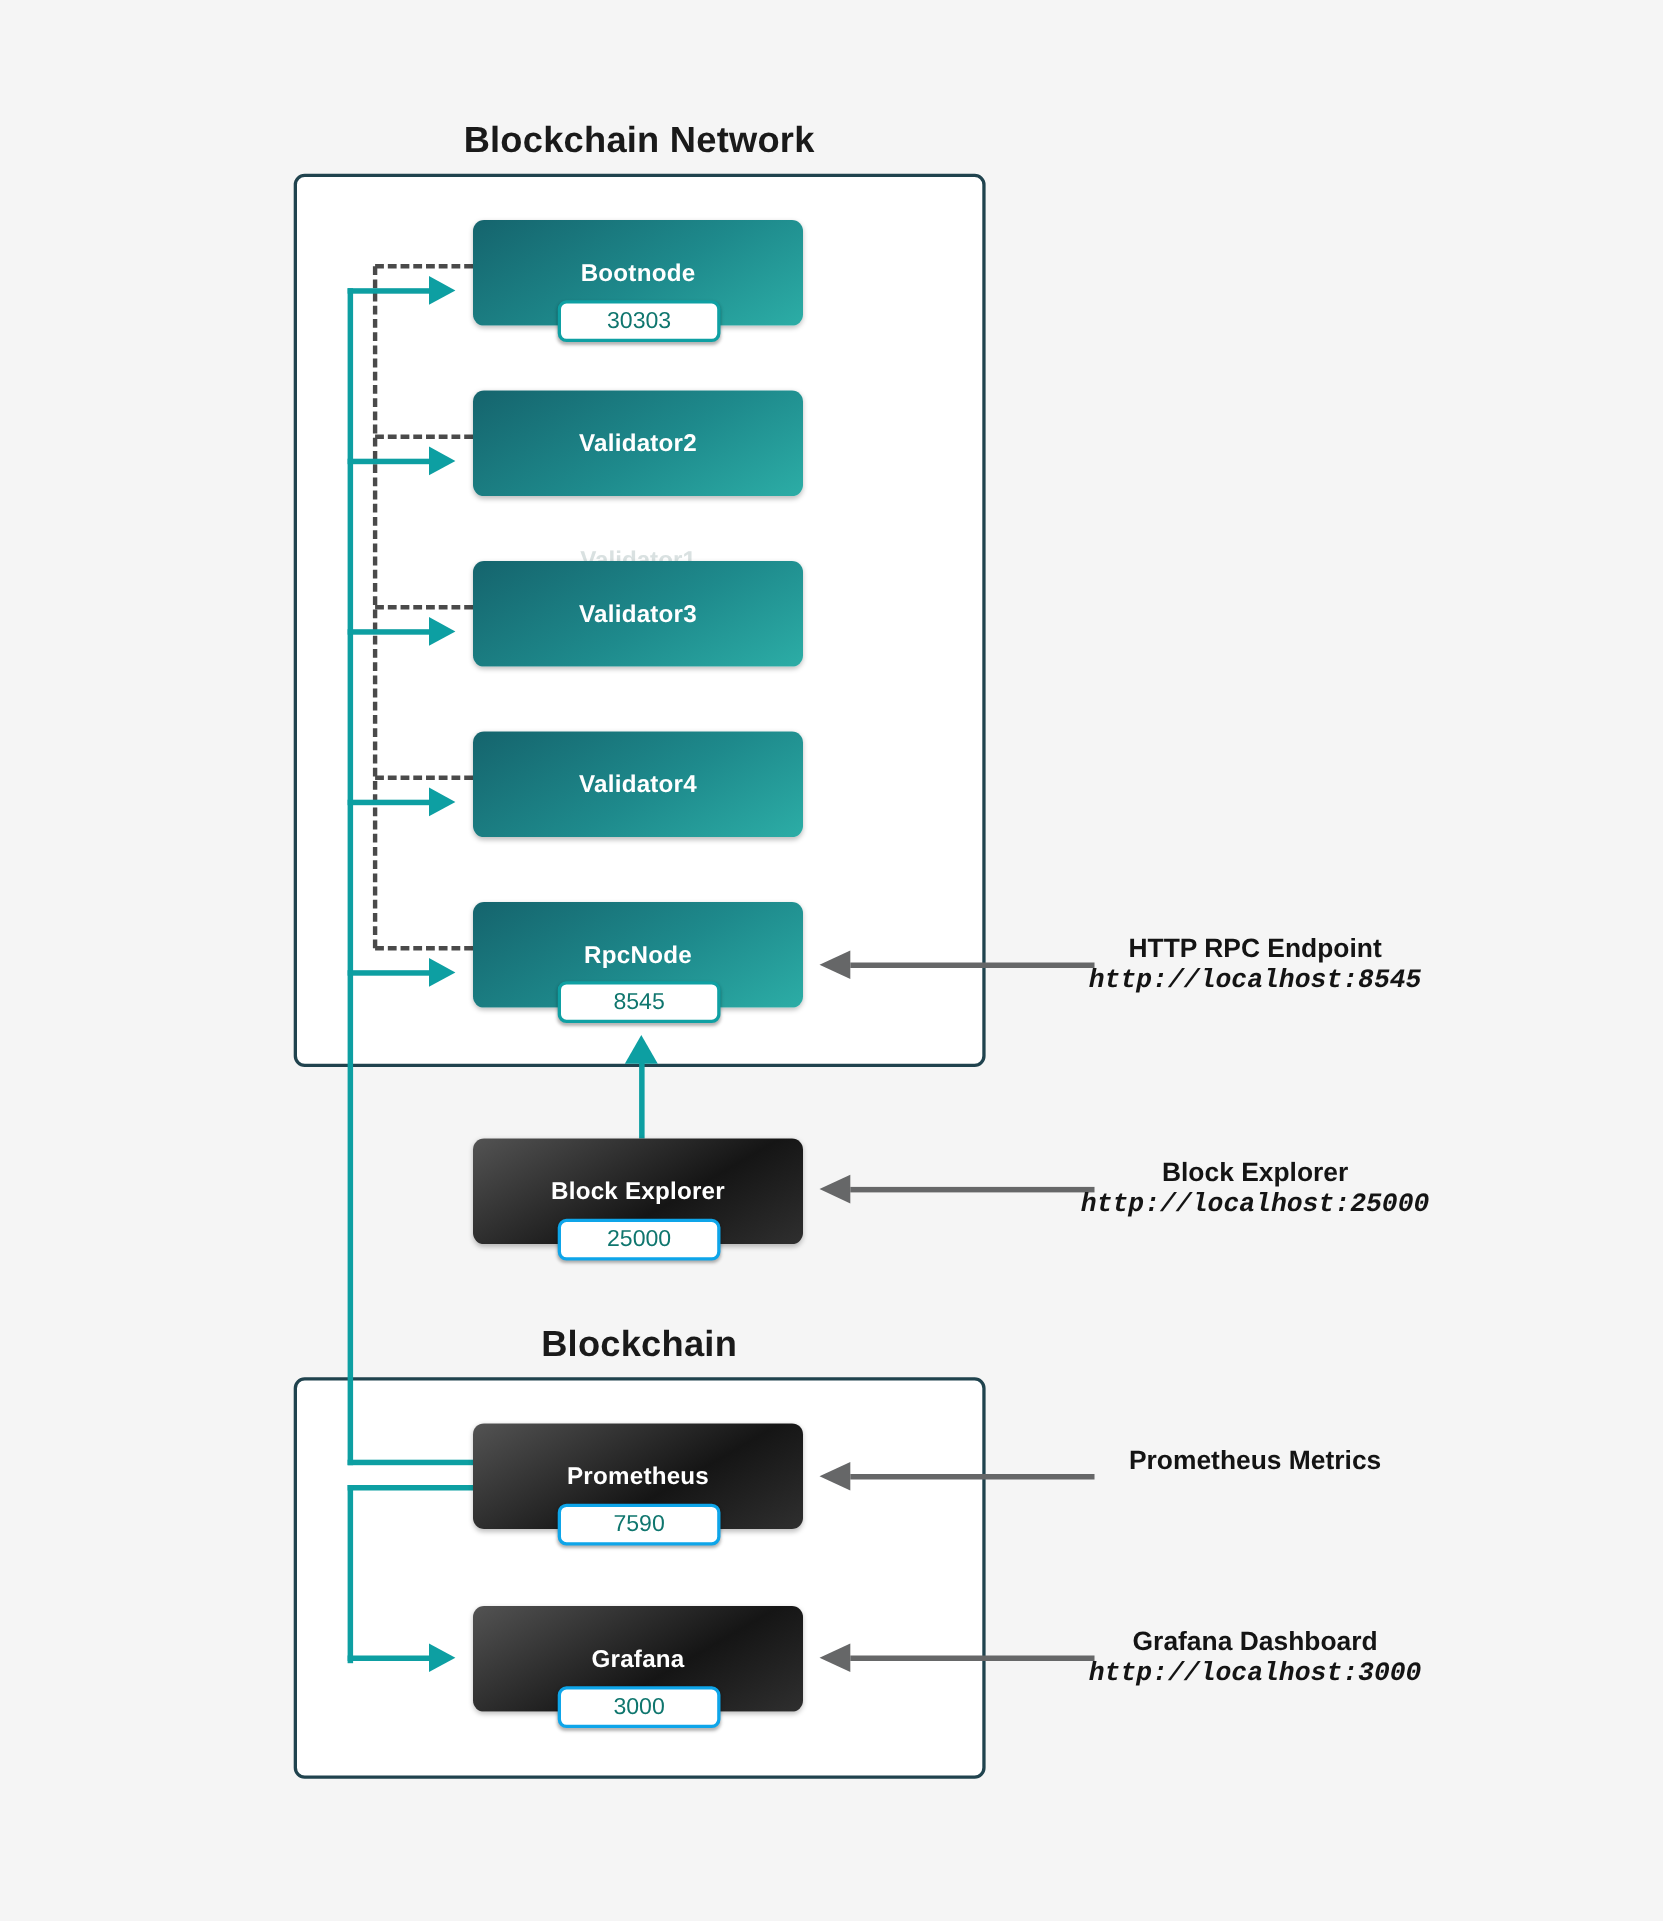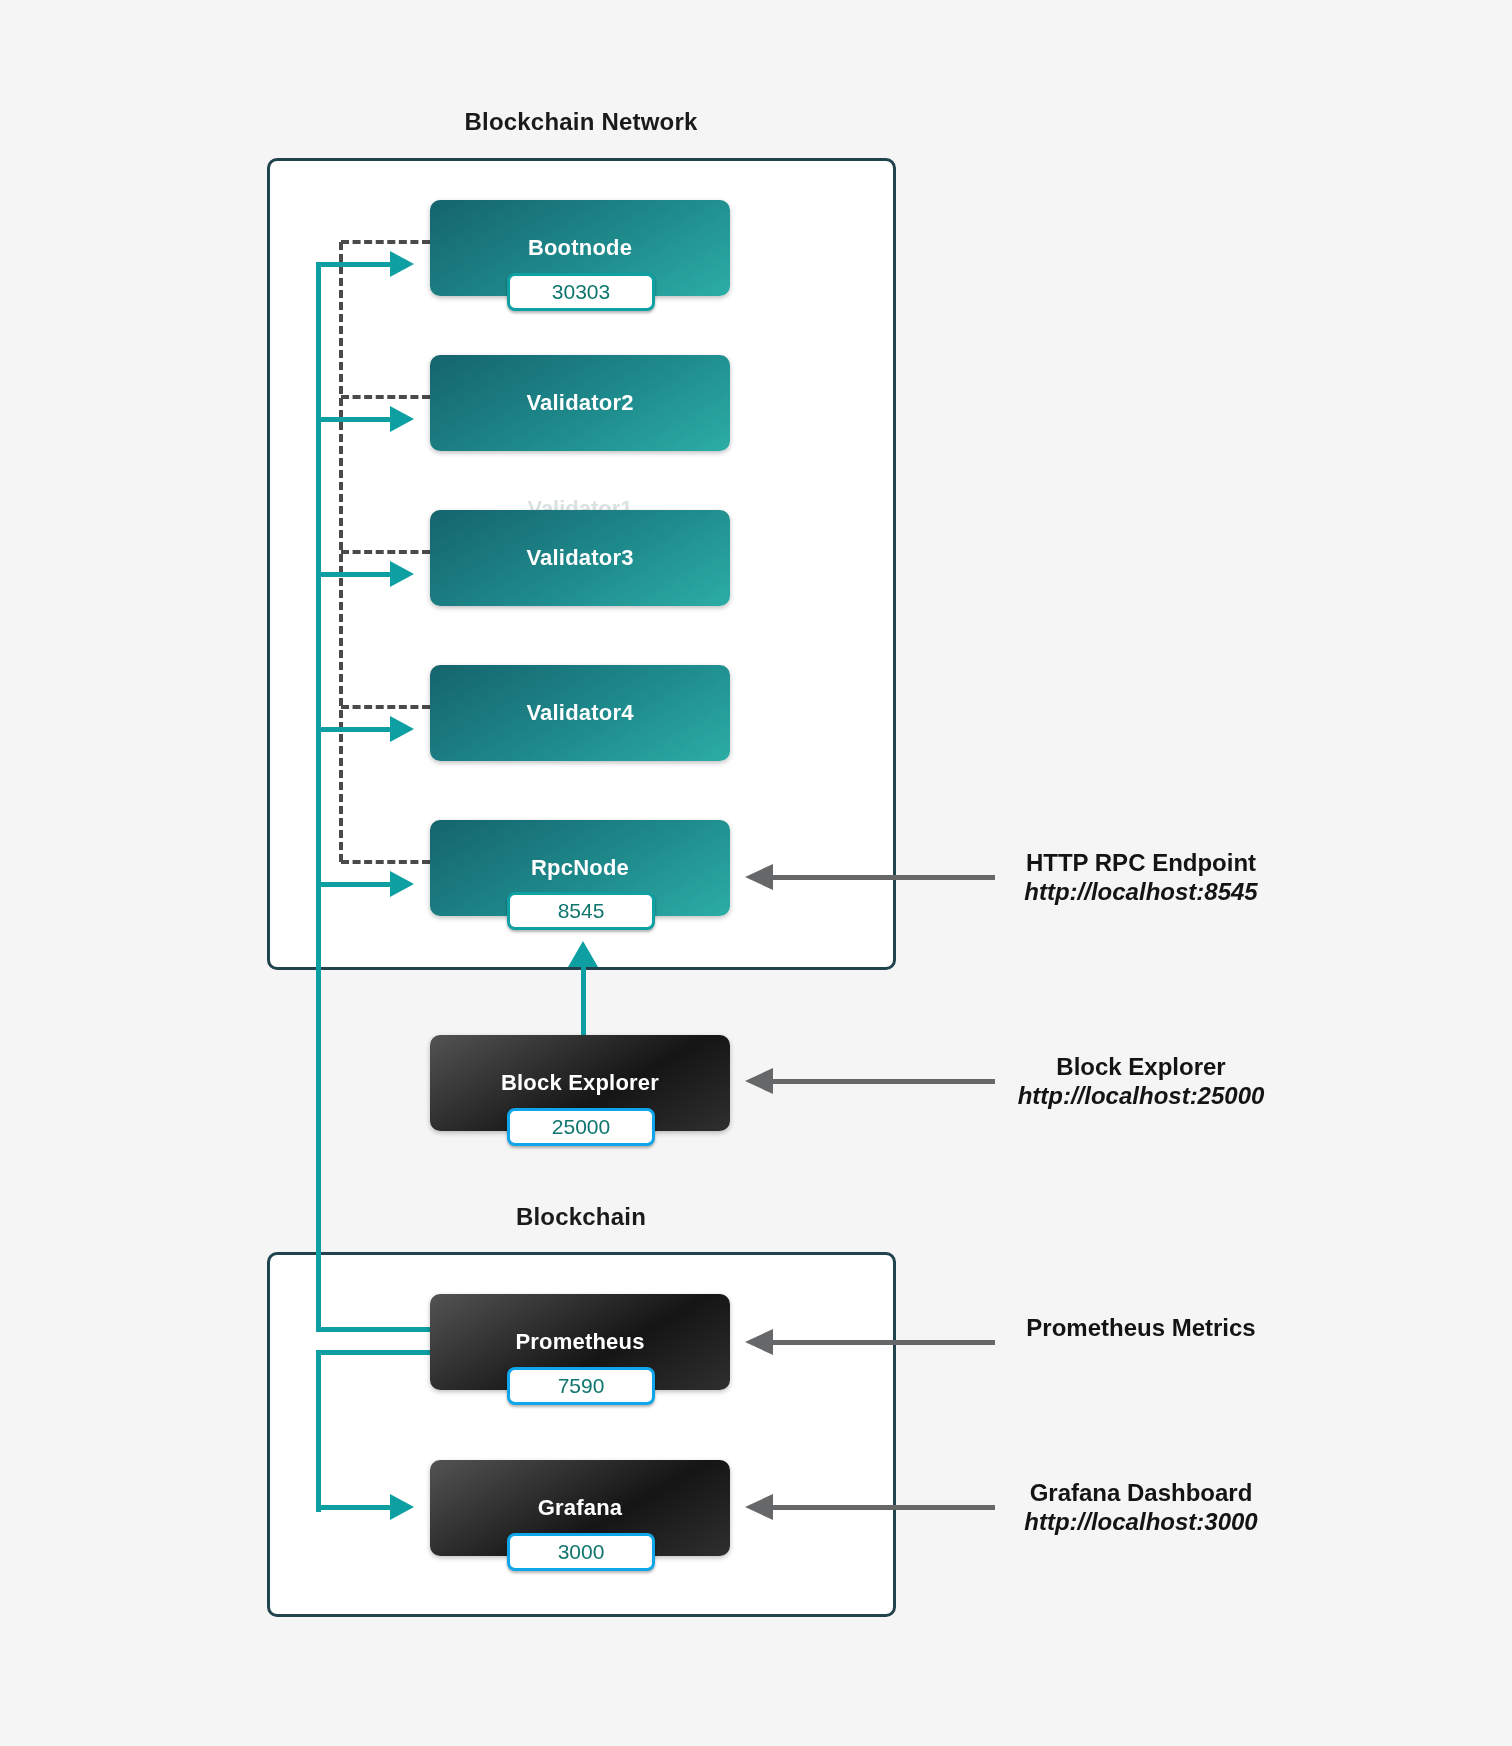--- a/index.html
+++ b/index.html
@@ -1,18 +1,18 @@
 <!DOCTYPE html>
 <html><head>
 <meta charset="utf-8">
 <style>
   html,body{margin:0;padding:0;background:#f5f5f5;}
   .canvas{position:relative;width:1512px;height:1746px;background:#f5f5f5;overflow:hidden;
           font-family:"Liberation Sans","DejaVu Sans",sans-serif;}
-  .sec-title{position:absolute;text-align:center;font-size:24px;font-weight:700;color:#1a1a1a;letter-spacing:.2px;}
+  .sec-title{position:absolute;text-align:center;font-size:33px;font-weight:700;color:#1a1a1a;letter-spacing:.2px;}
   .group{position:absolute;background:#ffffff;border:3px solid #20434e;border-radius:10px;box-sizing:border-box;}
   .node{position:absolute;width:300px;height:96px;border-radius:10px;display:flex;align-items:center;justify-content:center;
         box-shadow:0 2px 5px rgba(0,0,0,.25);z-index:2;}
   .node.teal{background:linear-gradient(150deg,#15646d 0%,#1e8a8c 55%,#2cada6 100%);}
   .node.dark{background:linear-gradient(150deg,#535353 0%,#151515 60%,#2f2f2f 100%);}
   .node .label{color:#ffffff;font-size:22px;font-weight:700;letter-spacing:.2px;}
   .badge{position:absolute;left:507px;width:148px;height:38px;background:#ffffff;border-radius:8px;box-sizing:border-box;
          display:flex;align-items:center;justify-content:center;font-size:21px;color:#0f766e;z-index:3;
          box-shadow:0 2px 3px rgba(0,0,0,.3);}
   .badge.teal-b{border:3px solid #0fa0a3;}
@@ -22,21 +22,21 @@
   .dashline-v{position:absolute;width:0;border-left:4px dashed #4a4a4a;z-index:1;}
   .tri-right{position:absolute;width:0;height:0;border-top:13px solid transparent;border-bottom:13px solid transparent;
              border-left:24px solid #0d9fa2;z-index:1;}
   .tri-up{position:absolute;width:0;height:0;border-left:15px solid transparent;border-right:15px solid transparent;
           border-bottom:26px solid #0d9fa2;z-index:1;}
   .gline{position:absolute;background:#666768;height:5px;z-index:1;}
   .tri-left{position:absolute;width:0;height:0;border-top:13px solid transparent;border-bottom:13px solid transparent;
             border-right:28px solid #666768;z-index:1;}
   .ann{position:absolute;left:945px;width:392px;text-align:center;z-index:1;}
   .ann-title{font-size:24px;font-weight:700;color:#141414;line-height:29px;}
-  .ann-url{font-size:24px;font-weight:700;font-style:italic;color:#141414;line-height:29px;}
+  .ann-url{font-size:24px;font-weight:700;font-style:italic;color:#141414;line-height:29px;font-family:Liberation Mono, monospace;}
   .artifact{position:absolute;left:430px;top:498px;width:300px;height:12px;overflow:hidden;text-align:center;
             color:#d9e1e1;font-size:22px;font-weight:700;line-height:22px;z-index:1;}
 </style>
 </head>
 <body>
 
 <div class="canvas">
 
   <div class="sec-title" style="left:330px;top:108px;width:502px;">Blockchain Network</div>
   <div class="sec-title" style="left:330px;top:1203px;width:502px;">Blockchain</div>

